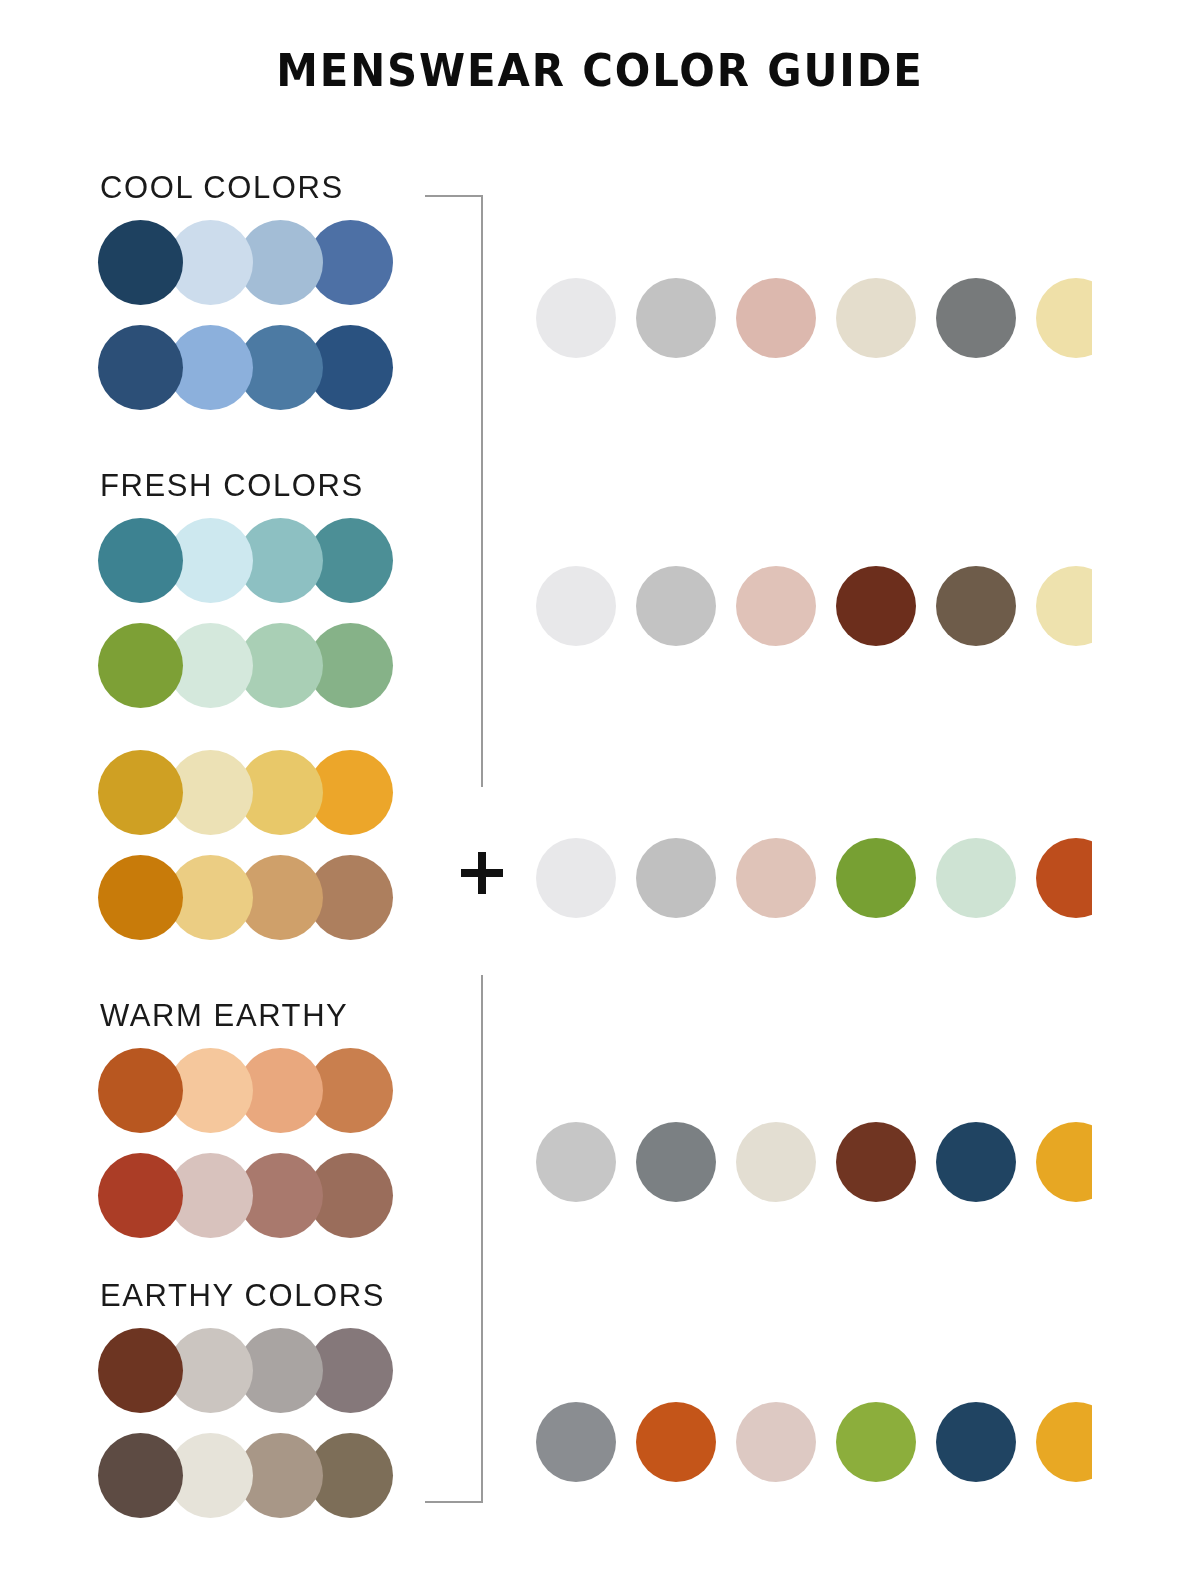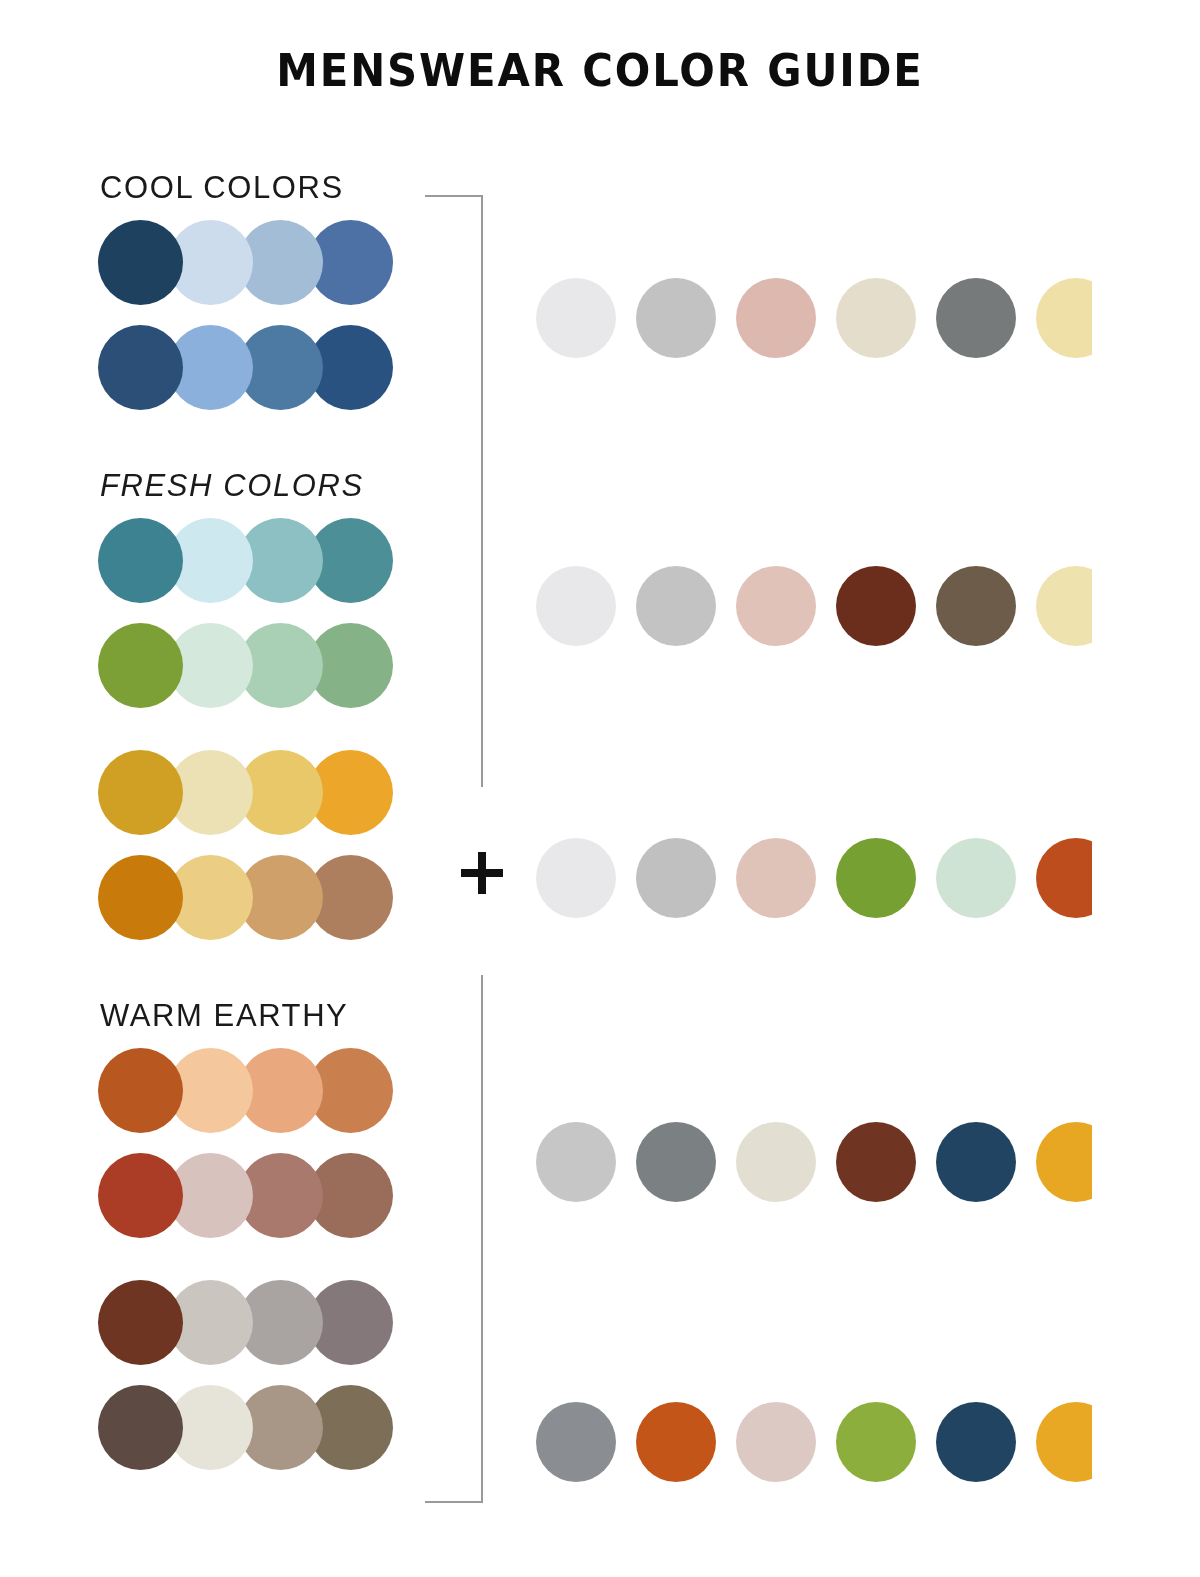--- a/index.html
+++ b/index.html
@@ -149,21 +149,21 @@
           <div class="swatch" style="background: rgb(163, 189, 214); left: 140px; z-index: 18;"></div>
           <div class="swatch" style="background: rgb(77, 112, 165); left: 210px; z-index: 17;"></div>
         </div>
         <div class="swatch-row">
           <div class="swatch" style="background: rgb(44, 79, 119); left: 0px; z-index: 20;"></div>
           <div class="swatch" style="background: rgb(140, 176, 220); left: 70px; z-index: 19;"></div>
           <div class="swatch" style="background: rgb(76, 122, 163); left: 140px; z-index: 18;"></div>
           <div class="swatch" style="background: rgb(42, 82, 128); left: 210px; z-index: 17;"></div>
         </div>
       </div>
-      <div class="group" style="margin-bottom: 42px; font-style: italic;">
+      <div class="group" style="margin-bottom: 42px;">
         <div class="group-label">FRESH COLORS</div>
         <div class="swatch-row">
           <div class="swatch" style="background: rgb(61, 130, 145); left: 0px; z-index: 20;"></div>
           <div class="swatch" style="background: rgb(205, 232, 239); left: 70px; z-index: 19;"></div>
           <div class="swatch" style="background: rgb(141, 192, 194); left: 140px; z-index: 18;"></div>
           <div class="swatch" style="background: rgb(76, 143, 150); left: 210px; z-index: 17;"></div>
         </div>
         <div class="swatch-row">
           <div class="swatch" style="background: rgb(125, 160, 54); left: 0px; z-index: 20;"></div>
           <div class="swatch" style="background: rgb(212, 232, 220); left: 70px; z-index: 19;"></div>
@@ -194,20 +194,21 @@
           <div class="swatch" style="background: rgb(201, 127, 78); left: 210px; z-index: 17;"></div>
         </div>
         <div class="swatch-row">
           <div class="swatch" style="background: rgb(171, 61, 38); left: 0px; z-index: 20;"></div>
           <div class="swatch" style="background: rgb(216, 194, 189); left: 70px; z-index: 19;"></div>
           <div class="swatch" style="background: rgb(169, 121, 109); left: 140px; z-index: 18;"></div>
           <div class="swatch" style="background: rgb(154, 109, 91); left: 210px; z-index: 17;"></div>
         </div>
       </div>
       <div class="group" style="margin-bottom: 0px;">
+        <div class="group-label">EARTHY COLORS</div>
         <div class="swatch-row">
           <div class="swatch" style="background: rgb(109, 53, 34); left: 0px; z-index: 20;"></div>
           <div class="swatch" style="background: rgb(203, 197, 192); left: 70px; z-index: 19;"></div>
           <div class="swatch" style="background: rgb(169, 164, 162); left: 140px; z-index: 18;"></div>
           <div class="swatch" style="background: rgb(133, 120, 122); left: 210px; z-index: 17;"></div>
         </div>
         <div class="swatch-row">
           <div class="swatch" style="background: rgb(93, 75, 67); left: 0px; z-index: 20;"></div>
           <div class="swatch" style="background: rgb(230, 227, 217); left: 70px; z-index: 19;"></div>
           <div class="swatch" style="background: rgb(168, 151, 135); left: 140px; z-index: 18;"></div>

